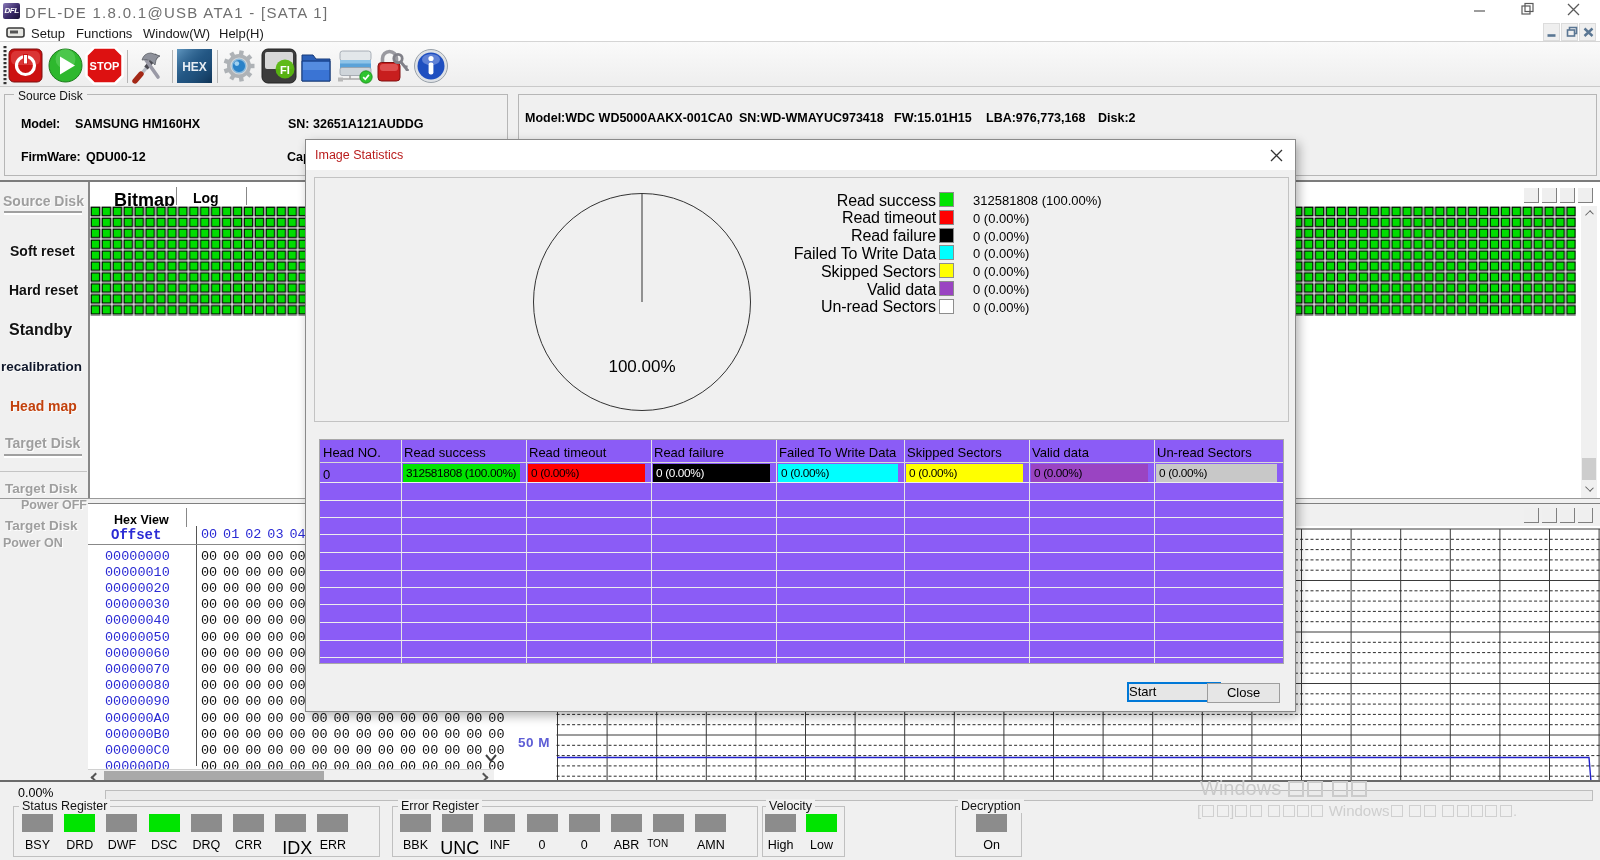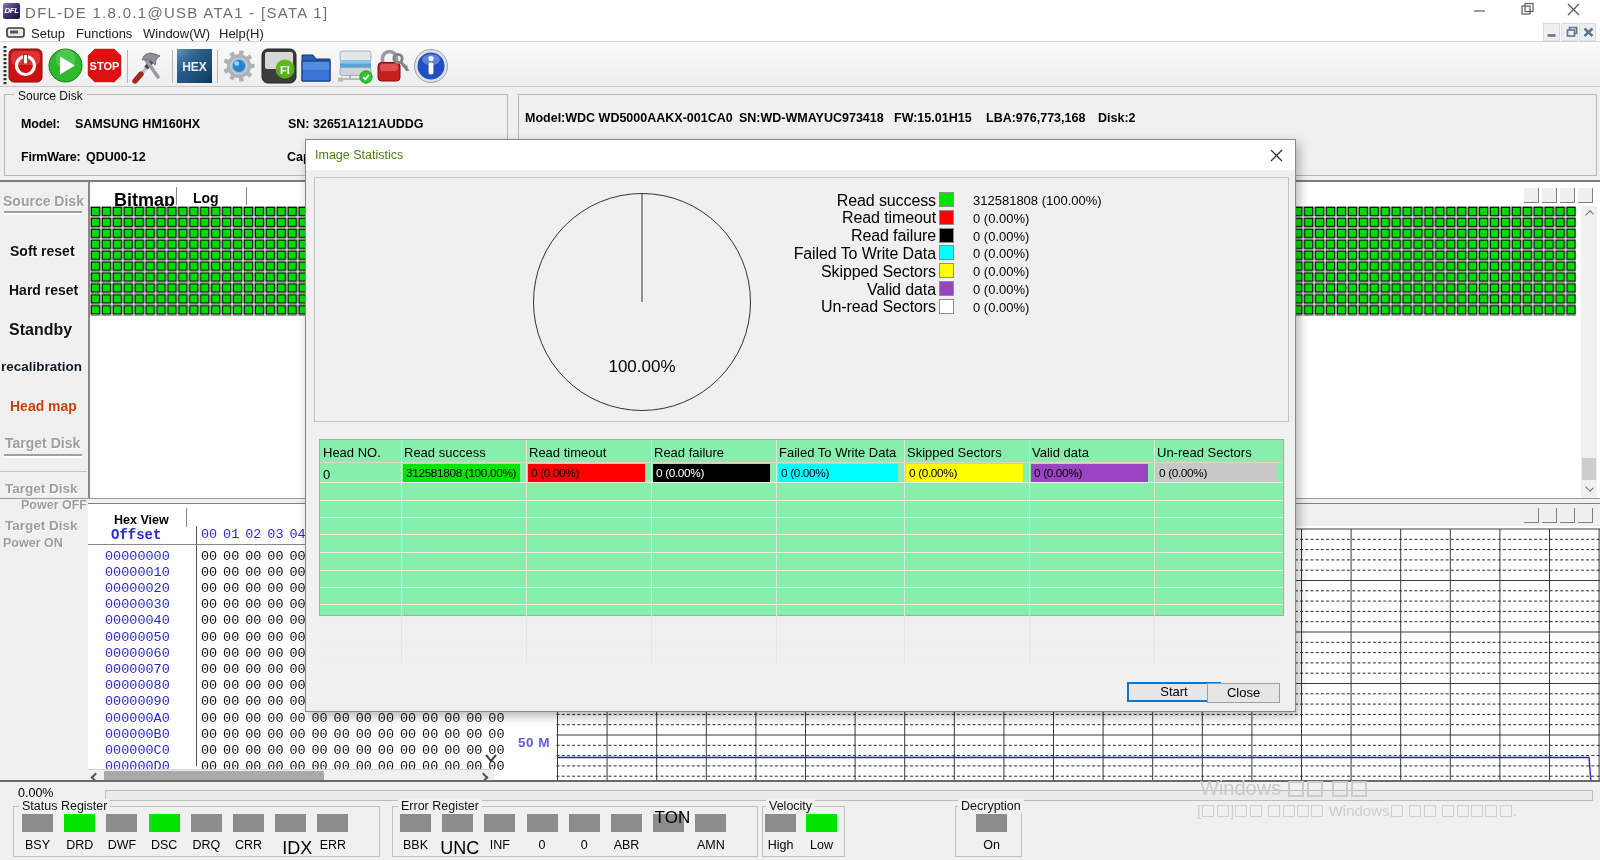--- a/index.html
+++ b/index.html
@@ -343,21 +343,21 @@
 <div class="abs" style="left:436.2px;top:838px;width:43px;text-align:right;font-size:18px">UNC</div>
 <div class="abs" style="left:484.4px;top:814px;width:31px;height:18px;background:#8c8c8c"></div>
 <div class="abs" style="left:478.4px;top:838px;width:43px;text-align:center;font-size:12.5px">INF</div>
 <div class="abs" style="left:526.6px;top:814px;width:31px;height:18px;background:#8c8c8c"></div>
 <div class="abs" style="left:520.6px;top:838px;width:43px;text-align:center;font-size:12.5px">0</div>
 <div class="abs" style="left:568.8px;top:814px;width:31px;height:18px;background:#8c8c8c"></div>
 <div class="abs" style="left:562.8px;top:838px;width:43px;text-align:center;font-size:12.5px">0</div>
 <div class="abs" style="left:611.0px;top:814px;width:31px;height:18px;background:#8c8c8c"></div>
 <div class="abs" style="left:605.0px;top:838px;width:43px;text-align:center;font-size:12.5px">ABR</div>
 <div class="abs" style="left:653.2px;top:814px;width:31px;height:18px;background:#8c8c8c"></div>
-<div class="abs" style="left:647.2px;top:808px;width:43px;text-align:right;font-size:17px">TON</div>
+<div class="abs" style="left:647.2px;top:838px;width:43px;text-align:left;font-size:10px">TON</div>
 <div class="abs" style="left:695.4000000000001px;top:814px;width:31px;height:18px;background:#8c8c8c"></div>
 <div class="abs" style="left:689.4000000000001px;top:838px;width:43px;text-align:center;font-size:12.5px">AMN</div>
 <div class="abs" style="left:762px;top:806px;width:83px;height:51px;border:1px solid #c0c0c0"></div>
 <div class="abs" style="left:766px;top:799px;font-size:12.5px;background:#f0f0f0;padding:0 3px;color:#111">Velocity</div>
 <div class="abs" style="left:765px;top:814px;width:31px;height:18px;background:#8c8c8c"></div>
 <div class="abs" style="left:759px;top:838px;width:43px;text-align:center;font-size:12.5px">High</div>
 <div class="abs" style="left:806px;top:814px;width:31px;height:18px;background:#00e400"></div>
 <div class="abs" style="left:800px;top:838px;width:43px;text-align:center;font-size:12.5px">Low</div>
 <div class="abs" style="left:955px;top:806px;width:67px;height:51px;border:1px solid #c0c0c0"></div>
 <div class="abs" style="left:958px;top:799px;font-size:12.5px;background:#f0f0f0;padding:0 3px;color:#111">Decryption</div>
@@ -366,21 +366,21 @@
 
 <div class="abs" style="left:1200px;top:777px;font-size:20px;color:#c9c9c9;white-space:nowrap;z-index:60">Windows <span class="kb1"></span><span class="kb1"></span> <span class="kb1"></span><span class="kb1"></span></div>
 <div class="abs" style="left:1197px;top:802px;font-size:15px;color:#cecece;white-space:nowrap;z-index:60">[<span class="kb2"></span><span class="kb2"></span>]<span class="kb2"></span><span class="kb2"></span> <span class="kb2"></span><span class="kb2"></span><span class="kb2"></span><span class="kb2"></span> Windows<span class="kb2"></span> <span class="kb2"></span><span class="kb2"></span> <span class="kb2"></span><span class="kb2"></span><span class="kb2"></span><span class="kb2"></span><span class="kb2"></span>.</div>
 <style>
 .kb1{display:inline-block;width:16px;height:16px;border:2px solid #cbcbcb;margin:0 1.5px;vertical-align:-2px}
 .kb2{display:inline-block;width:12px;height:12px;border:1.6px solid #d0d0d0;margin:0 1.2px;vertical-align:-1px}
 </style>
 
 <div class="abs" style="left:305px;top:139px;width:991px;height:573px;background:#f0f0f0;border:1px solid #8a8a8a;box-shadow:3px 4px 10px rgba(0,0,0,0.30);z-index:40">
  <div class="abs" style="left:0;top:0;width:989px;height:30px;background:#fff">
-  <div class="abs" style="left:9px;top:8px;font-size:12.5px;color:#4d7c0f">Image Statistics</div>
+  <div class="abs" style="left:9px;top:8px;font-size:12.5px;color:#b91c1c">Image Statistics</div>
   <svg class="abs" style="left:963px;top:8px" width="16" height="16">
         <path d="M2 2 L13 13 M13 2 L2 13" stroke="#333" stroke-width="1.3"></path>
       </svg>
  </div>
  <div class="abs" style="left:8px;top:37px;width:975px;height:245px;border:1px solid #c3c3c3;background:#f0f0f0"></div>
  <svg class="abs" style="left:8px;top:37px" width="975" height="245">
   <circle cx="328" cy="125" r="108.5" fill="none" stroke="#333" stroke-width="1"></circle>
   <line x1="328" y1="16.5" x2="328" y2="125" stroke="#333" stroke-width="1"></line>
   <text x="328" y="195" font-size="17" text-anchor="middle" fill="#000">100.00%</text>
  </svg>
@@ -399,21 +399,21 @@
 <div class="abs" style="left:667px;top:106.4px;font-size:13px;color:#000">0 (0.00%)</div>
 <div class="abs" style="left:330px;top:122.7px;width:300px;text-align:right;font-size:16px;letter-spacing:-0.1px;color:#000">Skipped Sectors</div>
 <div class="abs" style="left:633px;top:123.2px;width:15px;height:15px;background:#ffff00;border:1px solid #8d8d8d"></div>
 <div class="abs" style="left:667px;top:124.2px;font-size:13px;color:#000">0 (0.00%)</div>
 <div class="abs" style="left:330px;top:140.5px;width:300px;text-align:right;font-size:16px;letter-spacing:-0.1px;color:#000">Valid data</div>
 <div class="abs" style="left:633px;top:141.0px;width:15px;height:15px;background:#9a44c2;border:1px solid #8d8d8d"></div>
 <div class="abs" style="left:667px;top:142.0px;font-size:13px;color:#000">0 (0.00%)</div>
 <div class="abs" style="left:330px;top:158.3px;width:300px;text-align:right;font-size:16px;letter-spacing:-0.1px;color:#000">Un-read Sectors</div>
 <div class="abs" style="left:633px;top:158.8px;width:15px;height:15px;background:#ffffff;border:1px solid #8d8d8d"></div>
 <div class="abs" style="left:667px;top:159.8px;font-size:13px;color:#000">0 (0.00%)</div>
-<div class="abs" style="left:13px;top:299px;width:965px;height:177px;background:#86efac;border:1px solid #a8a8a8">
+<div class="abs" style="left:13px;top:299px;width:965px;height:225px;background:#8b5cf6;border:1px solid #a8a8a8">
 <div class="abs" style="left:3px;top:5px;font-size:13px">Head NO.</div>
 <div class="abs" style="left:84px;top:5px;font-size:13px">Read success</div>
 <div class="abs" style="left:209px;top:5px;font-size:13px">Read timeout</div>
 <div class="abs" style="left:334px;top:5px;font-size:13px">Read failure</div>
 <div class="abs" style="left:459px;top:5px;font-size:13px">Failed To Write Data</div>
 <div class="abs" style="left:587px;top:5px;font-size:13px">Skipped Sectors</div>
 <div class="abs" style="left:712px;top:5px;font-size:13px">Valid data</div>
 <div class="abs" style="left:837px;top:5px;font-size:13px">Un-read Sectors</div>
 <div class="abs" style="left:81px;top:0;width:1px;height:223px;background:#e4e4e4"></div>
 <div class="abs" style="left:206px;top:0;width:1px;height:223px;background:#e4e4e4"></div>
@@ -437,15 +437,15 @@
 <div class="abs" style="left:0;top:94px;width:963px;height:1px;background:#ededed"></div>
 <div class="abs" style="left:0;top:112px;width:963px;height:1px;background:#ededed"></div>
 <div class="abs" style="left:0;top:130px;width:963px;height:1px;background:#ededed"></div>
 <div class="abs" style="left:0;top:147px;width:963px;height:1px;background:#ededed"></div>
 <div class="abs" style="left:0;top:164px;width:963px;height:1px;background:#ededed"></div>
 <div class="abs" style="left:0;top:182px;width:963px;height:1px;background:#ededed"></div>
 <div class="abs" style="left:0;top:200px;width:963px;height:1px;background:#ededed"></div>
 <div class="abs" style="left:0;top:217px;width:963px;height:1px;background:#ededed"></div>
 </div>
 
- <div class="abs" style="left:821px;top:542px;width:94px;height:20px;background:#e6e6e6;border:2px solid #0078d7;font-size:13px;text-align:center;line-height:16px">Start</div>
+ <div class="abs" style="left:821px;top:542px;width:94px;height:20px;background:#e6e6e6;border:2px solid #0078d7;font-size:13px;text-align:left;line-height:16px">Start</div>
  <div class="abs" style="left:901px;top:543px;width:73px;height:20px;background:#e6e6e6;border:1px solid #9d9d9d;font-size:13px;text-align:center;line-height:18px">Close</div>
 </div>
 
 </body></html>

